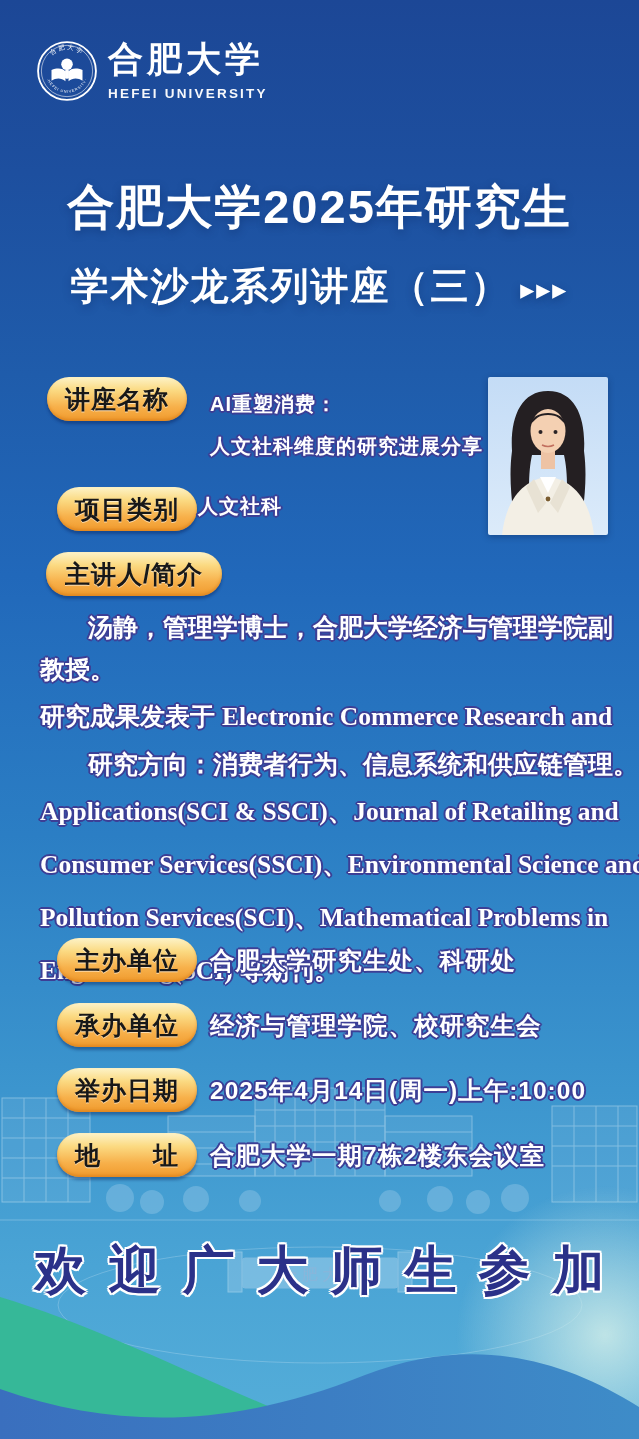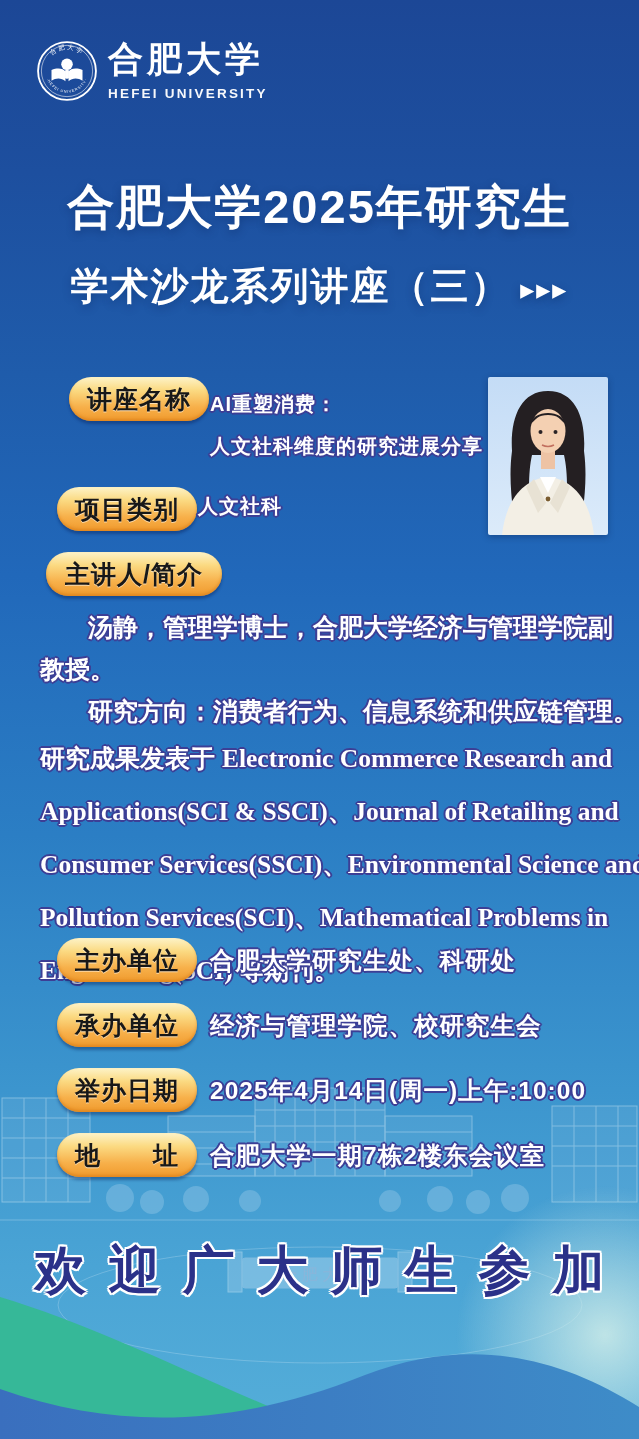--- a/index.html
+++ b/index.html
@@ -32,21 +32,21 @@
   .pill-w140{width:140px;} .pill-w176{width:176px;}
   
   .outlined{
     color:#fff;font-weight:bold;
     text-shadow:2px 0 0 #3c3f96,-2px 0 0 #3c3f96,0 2px 0 #3c3f96,0 -2px 0 #3c3f96,
       1.4px 1.4px 0 #3c3f96,-1.4px 1.4px 0 #3c3f96,1.4px -1.4px 0 #3c3f96,-1.4px -1.4px 0 #3c3f96;
   }
   .abs{position:absolute;}
   .val-24{font-size:20px;letter-spacing:1px;}
   
-  .lec-name-pill{top:377px;left:69px;}
+  .lec-name-pill{top:377px;left:47px;}
   .lec-name-val{top:383px;left:210px;line-height:42px;}
   .photo-frame{top:377px;left:488px;width:120px;height:158px;border-radius:2px;overflow:hidden;box-shadow:0 2px 6px rgba(5,25,70,.35);}
   .lec-cat-pill{top:487px;left:57px;}
   .lec-cat-val{top:493px;left:198px;}
   .speaker-pill{top:552px;left:46px;}
   
   .bio{position:absolute;top:608px;left:40px;width:562px;}
   .bio-line{white-space:nowrap;}
   .bio-line.indent{padding-left:48px;}
   .bio-line .zh{font-family:"Liberation Sans",sans-serif;font-size:25px;line-height:38px;}
@@ -172,22 +172,22 @@
   </div>
 
   <span class="pill pill-w140 abs lec-cat-pill">项目类别</span>
   <div class="abs lec-cat-val outlined val-24">人文社科</div>
 
   <span class="pill pill-w176 abs speaker-pill">主讲人/简介</span>
 
   <div class="bio outlined">
       <div class="bio-line zh-line indent"><span class="zh">汤静，管理学博士，合肥大学经济与管理学院副</span></div>
       <div class="bio-line zh-line"><span class="zh">教授。</span></div>
+      <div class="bio-line en-line"><span class="zh">研究成果发表于 </span><span class="en">Electronic Commerce Research and</span></div>
       <div class="bio-line zh-line indent"><span class="zh">研究方向：消费者行为、信息系统和供应链管理。</span></div>
-      <div class="bio-line en-line"><span class="zh">研究成果发表于 </span><span class="en">Electronic Commerce Research and</span></div>
       <div class="bio-line en-line"><span class="en">Applications(SCI &amp; SSCI)、Journal of Retailing and</span></div>
       <div class="bio-line en-line"><span class="en">Consumer Services(SSCI)、Environmental Science and</span></div>
       <div class="bio-line en-line"><span class="en">Pollution Services(SCI)、Mathematical Problems in</span></div>
       <div class="bio-line en-line"><span class="en">Engineering(SCI) </span><span class="zh">等期刊。</span></div>
     </div>
 
   <div class="info-rows">
       <div class="info-row">
         <span class="pill">主办单位</span>
         <span class="val outlined">合肥大学研究生处、科研处</span>

